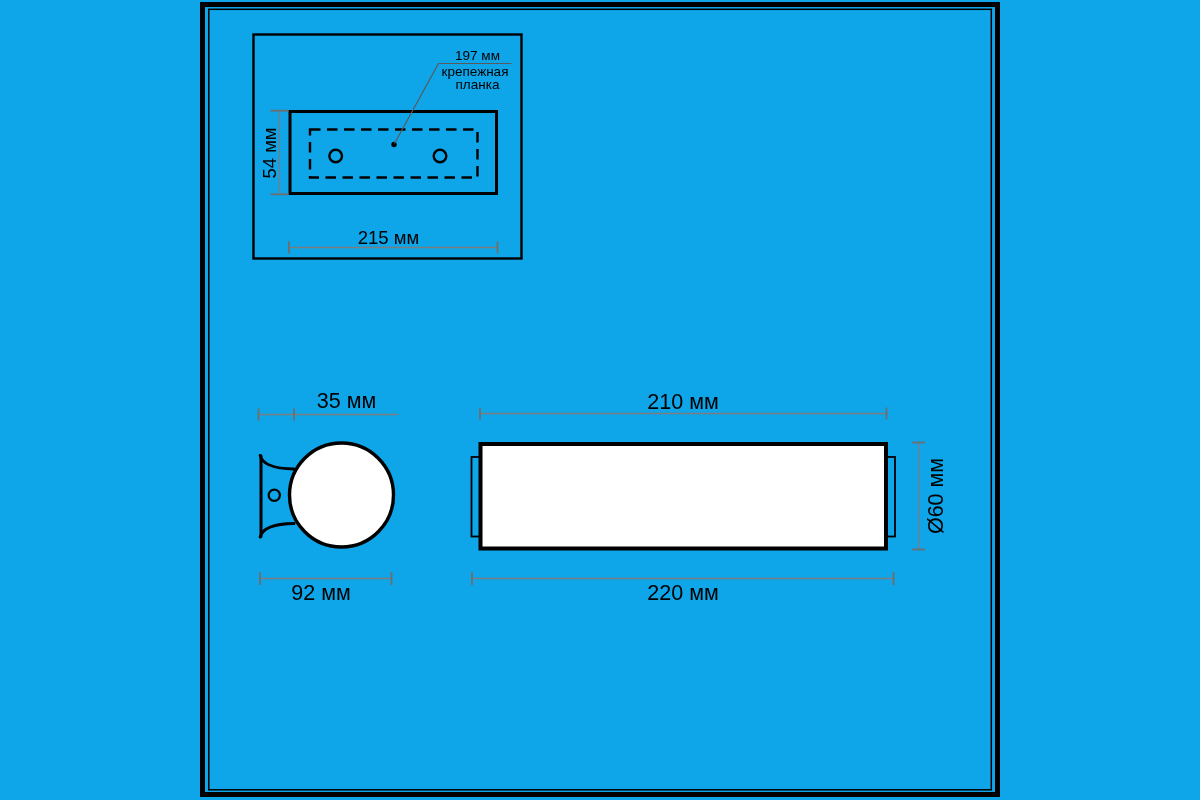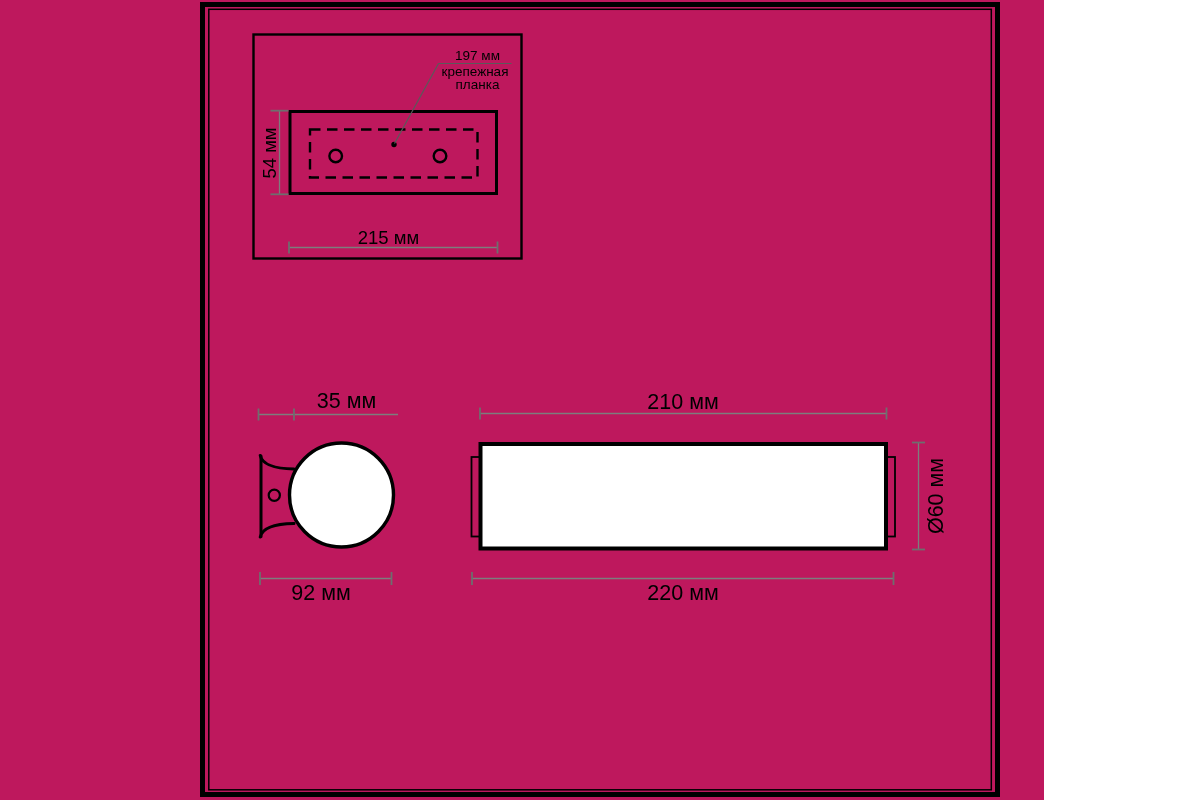--- a/index.html
+++ b/index.html
@@ -5,23 +5,23 @@
   html, body {
     margin: 0;
     padding: 0;
     background: #ffffff;
     width: 1200px;
     height: 800px;
     font-family: "Liberation Sans", sans-serif;
   }
   .page {
     position: relative;
-    width: 1044px;
+    width: 1200px;
     height: 800px;
-    background: #be185d;
+    background: #0ea5e9;
     overflow: hidden;
   }
   svg text {
     font-family: "Liberation Sans", "DejaVu Sans", sans-serif;
     fill: #000000;
   }
   .dim-text   { font-size: 21.5px; }
   .dim-text-s { font-size: 18.5px; }
   .note-text  { font-size: 13.5px; }
   .ink   { stroke: #000000; fill: none; }

